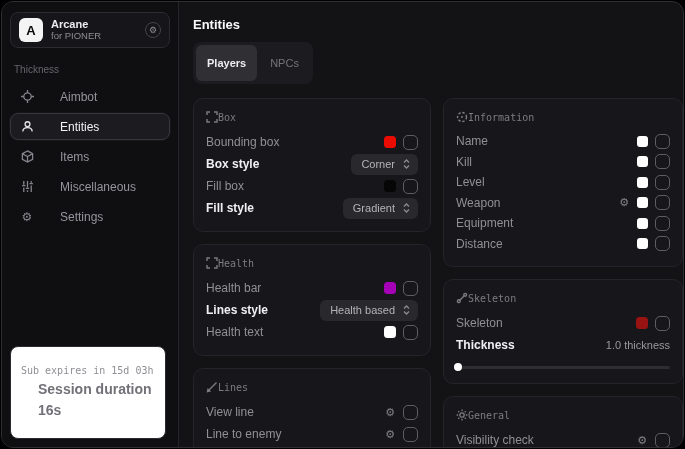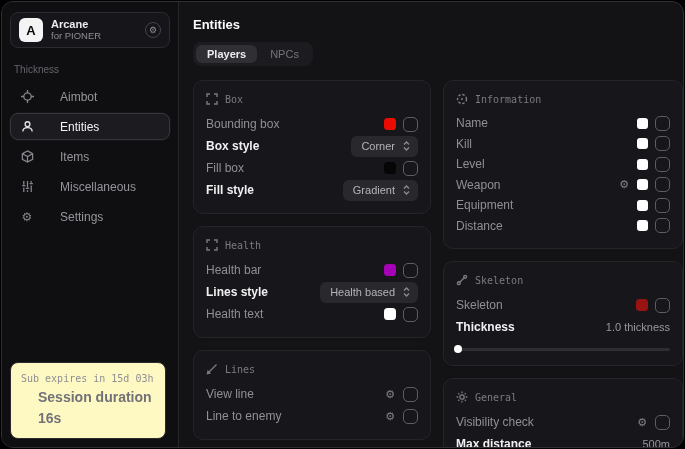--- a/index.html
+++ b/index.html
@@ -23,37 +23,37 @@
   .cat-label { font-size:10px; color:#66666c; margin:16px 4px 8px 4px; }
   .nav { display:flex; flex-direction:column; gap:3px; }
   .nav-item { display:flex; align-items:center; gap:26px; height:27px; padding:0 9px;
               border-radius:8px; color:#95959b; font-size:12px; border:1px solid transparent; }
   .nav-item .nicon { width:14px; height:14px; display:flex; align-items:center; justify-content:center;
                      color:#85858b; }
   .nav-item.active { background:#1b1b20; border-color:#36363d; color:#f1f1f3;
                      box-shadow:0 0 0 1px rgba(255,255,255,0.03); }
   .nav-item.active .nicon { color:#e6e6e8; }
   .side-footer { position:absolute; left:8px; right:12px; bottom:8px; border:1px solid #2a2a2f;
-                 background:#fef9c3; border-radius:8px; padding:8px 10px; line-height:1.55; }
+                 background:#ffffff; border-radius:8px; padding:16px 10px; line-height:1.55; }
   .expiry { font-family:"DejaVu Sans Mono", monospace; font-size:10px; color:#8e8e94; }
   .session { font-size:14px; color:#717177; font-weight:700;margin-left:17px; }
 
   
   .main { flex:1; padding:13px 10px 10px 14px; }
   .page-title { font-size:13px; font-weight:700; color:#fafafa; margin:2px 0 10px 0; }
   .tabs { display:inline-flex; background:#1c1c20; border-radius:8px; padding:3px; gap:2px; }
-  .tab { font-size:11px; padding:3px 11px; border-radius:6px; color:#737379; }
+  .tab { font-size:11px; padding:12px 11px; border-radius:6px; color:#737379; }
   .tab.active { background:#2f2f34; color:#ededef; font-weight:600; }
 
   .columns { display:flex; gap:12px; margin-top:14px; }
   .col { display:flex; flex-direction:column; gap:12px; }
   .col-left { width:238px; } .col-right { width:240px; }
 
   .card { background:#17171b; border:1px solid #242429; border-radius:10px; padding:10px 12px 12px 12px; }
-  .card-h { display:flex; align-items:center; gap:7px; margin:2px 0 8px 0;
+  .card-h { display:flex; align-items:center; margin:2px 0 8px 0;
             font-family:"DejaVu Sans Mono", monospace; font-size:10px; color:#7b7b81; }
   .card-h svg { color:#7b7b81; }
 
   .row { display:flex; align-items:center; justify-content:space-between; height:22px; }
   .card-info .row { height:20.5px; }
   .lbl { font-size:12px; color:#8f8f95; }
   .lbl.strong { color:#f0f0f2; font-weight:700; }
   .ctrls { display:flex; align-items:center; gap:7px; }
   .swatch { width:12px; height:12px; border-radius:3.5px; }
   .swatch.sm { width:11px; height:11px; border-radius:3px; }

